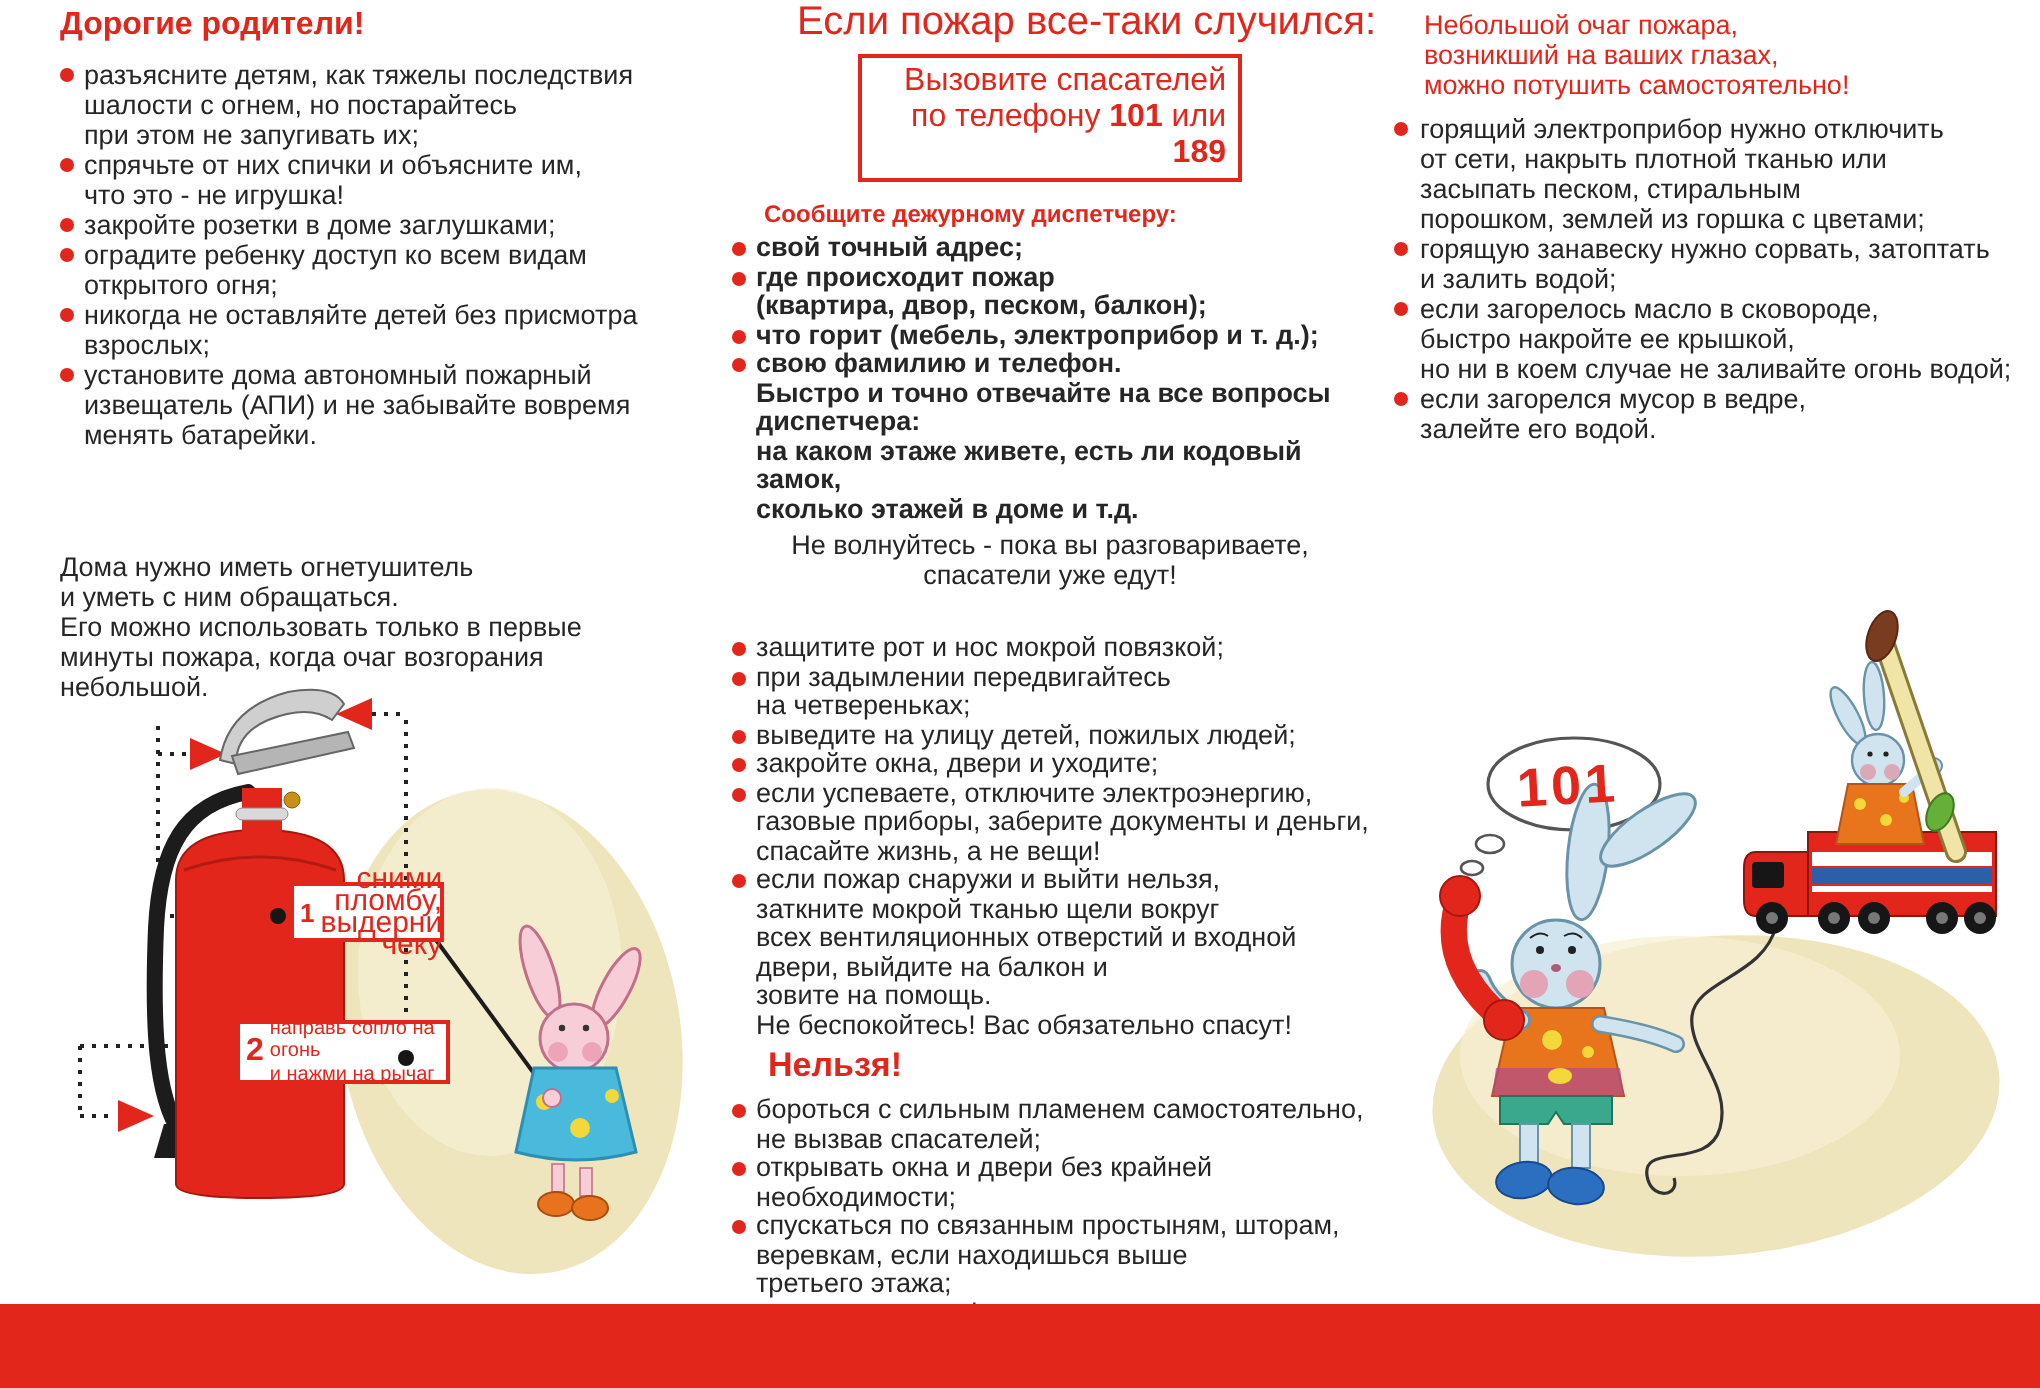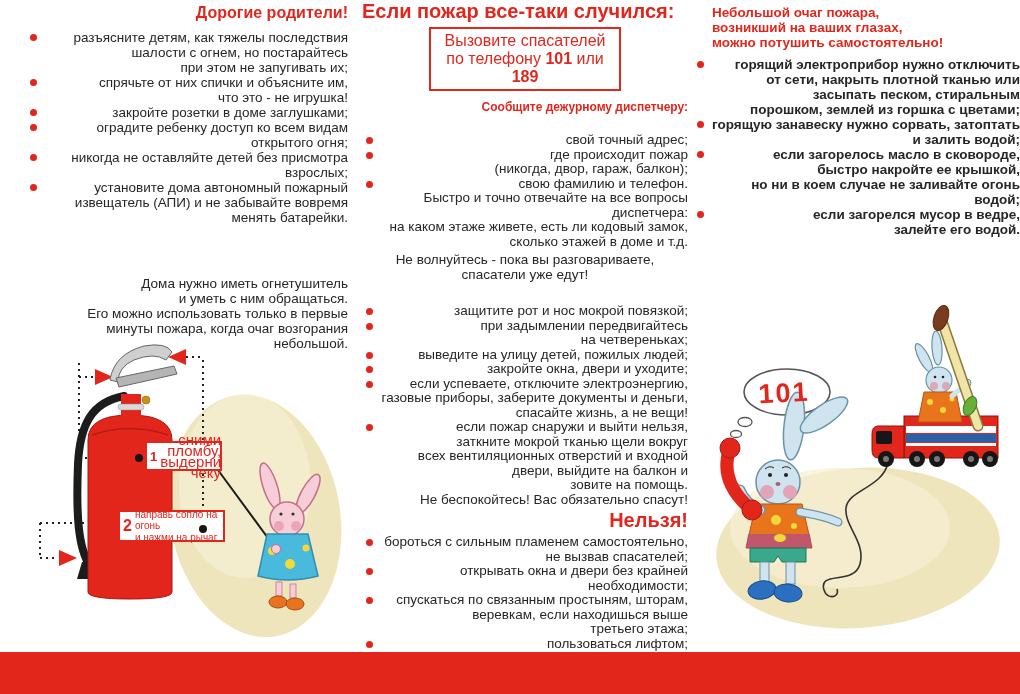--- a/index.html
+++ b/index.html
@@ -5,49 +5,49 @@
   html,body{margin:0;padding:0;}
   body{
     width:1020px;height:694px;position:relative;overflow:hidden;
     background:#ffffff;
     font-family:"Liberation Sans", sans-serif;
     color:#262626;
   }
   .col{position:absolute;}
   #col-left{left:30px;top:5px;width:318px;}
   #col-mid{left:362px;top:0px;width:326px;}
-  #col-right{left:695px;top:5px;width:325px;font-weight:bold;}
-
-  h1,h2,h3,p,ul{margin:0;padding:0;text-align:right;}
+  #col-right{left:695px;top:5px;width:325px;}
+
+  h1,h2,h3,p,ul{margin:0;padding:0;}
   ul{list-style:none;}
   li{position:relative;white-space:pre-line;}
   li::before{
     content:"";position:absolute;left:0;top:4px;width:7px;height:7px;
     border-radius:50%;background:#e2261c;
   }
 
   
   #col-left h1{font-size:16px;font-weight:bold;color:#e2261c;line-height:16px;}
   #col-left ul{margin-top:9px;font-size:13.5px;line-height:15px;}
   #col-left li{padding-left:12px;}
   #col-left .note{margin-top:51px;font-size:13.5px;line-height:15px;white-space:pre-line;}
 
   
-  #col-mid h2{font-size:20px;font-weight:bold;color:#e2261c;text-align:left;line-height:22px;}
+  #col-mid h2{font-size:20px;font-weight:normal;color:#e2261c;text-align:right;line-height:22px;}
   .callbox{
     width:176px;margin:5px auto 0 auto;border:2px solid #e2261c;background:#fff;
-    text-align:center;color:#e2261c;font-size:16px;line-height:18px;padding:3px 6px;
+    text-align:right;color:#e2261c;font-size:16px;line-height:18px;padding:3px 6px;
   }
   .dispatch{margin:8px 0 0 20px;font-size:12px;font-weight:bold;color:#e2261c;line-height:16px;}
   #col-mid ul{font-size:13.5px;line-height:14.5px;margin-left:4px;}
   #col-mid li{padding-left:12px;}
-  ul.m1{margin-top:18px;}
+  ul.m1{margin-top:2px;font-weight:bold;}
   .reassure{margin-top:4px;text-align:center;font-size:13.5px;line-height:14.5px;white-space:pre-line;}
   ul.m2{margin-top:22px;}
-  .forbid{margin:2px 0 0 22px;font-size:20px;font-weight:bold;color:#e2261c;line-height:22px;}
+  .forbid{margin:2px 0 0 22px;font-size:17px;font-weight:bold;color:#e2261c;line-height:22px;}
   ul.m3{margin-top:4px;}
 
   
   .r-heading{color:#e2261c;font-size:13.5px;line-height:15px;white-space:pre-line;margin-left:17px;}
   #col-right ul{margin-top:7px;font-size:13.5px;line-height:15px;margin-left:2px;}
   #col-right li{padding-left:13px;}
 
   
   .illus{position:absolute;}
   #illus-left{left:20px;top:336px;width:330px;height:318px;}
@@ -170,21 +170,22 @@
 <div class="col" id="col-mid">
   <h2>Если пожар все-таки случился:</h2>
   <div class="callbox">
     <div>Вызовите спасателей</div>
     <div><span>по телефону </span><span class="b">101</span><span> или </span><span class="b">189</span></div>
   </div>
   <h3 class="dispatch">Сообщите дежурному диспетчеру:</h3>
   <ul class="m1">
     <li>свой точный адрес;</li>
     <li>где происходит пожар
-(никогда, двор, гараж, балкон);</li>
+(квартира, двор, песком, балкон);</li>
+    <li>что горит (мебель, электроприбор и т. д.);</li>
     <li>свою фамилию и телефон.
 Быстро и точно отвечайте на все вопросы
 диспетчера:
 на каком этаже живете, есть ли кодовый замок,
 сколько этажей в доме и т.д.</li>
   </ul>
   <p class="reassure">Не волнуйтесь - пока вы разговариваете,
 спасатели уже едут!</p>
   <ul class="m2">
     <li>защитите рот и нос мокрой повязкой;</li>

